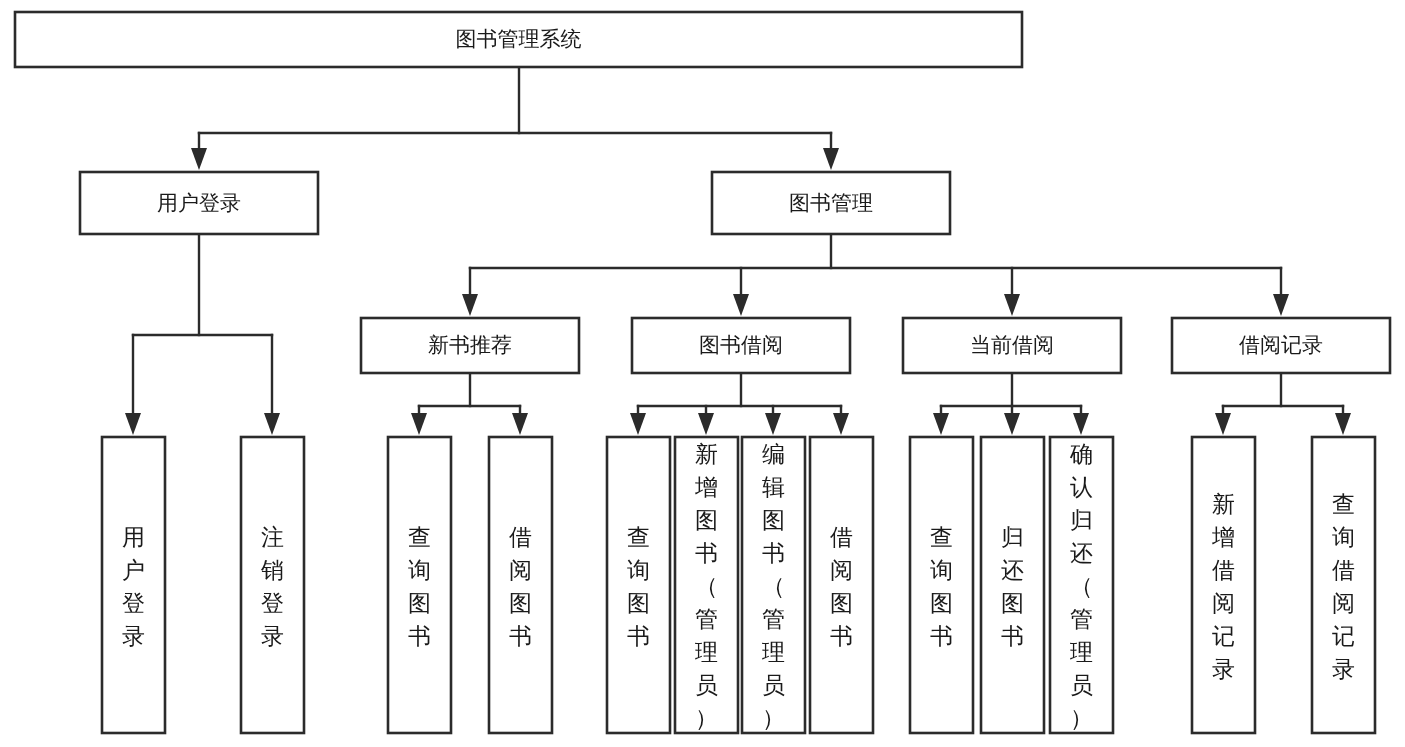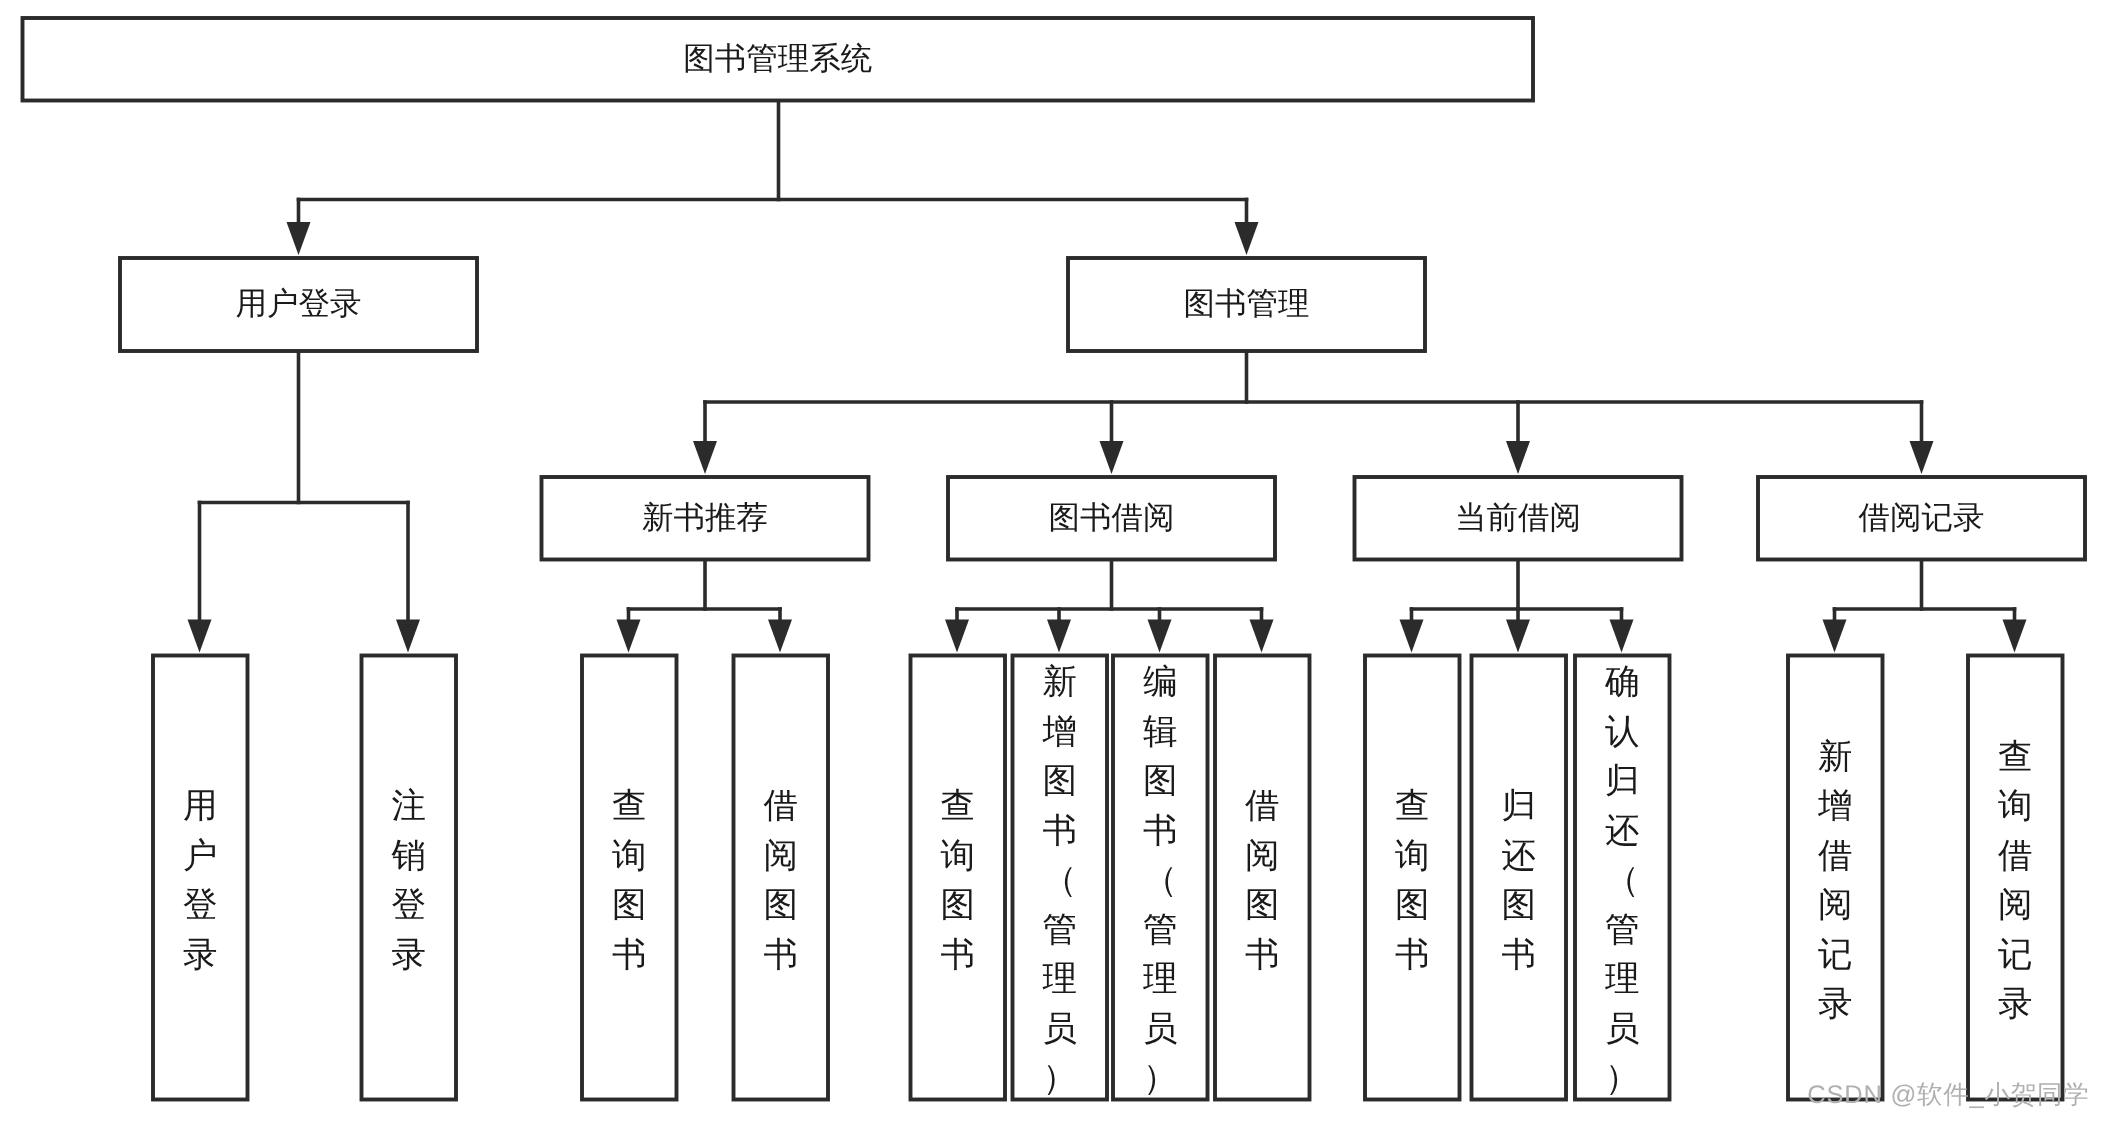--- a/index.html
+++ b/index.html
@@ -255,14 +255,13 @@
         <g>
           <rect x="1192" y="437" width="63" height="296" class="node-box"></rect>
           <text x="1223.5" y="511.74" class="node-label-v"><tspan x="1223.5" dy="0">新</tspan><tspan x="1223.5" dy="33">增</tspan><tspan x="1223.5" dy="33">借</tspan><tspan x="1223.5" dy="33">阅</tspan><tspan x="1223.5" dy="33">记</tspan><tspan x="1223.5" dy="33">录</tspan></text>
         </g>
         <g>
           <rect x="1312" y="437" width="63" height="296" class="node-box"></rect>
           <text x="1343.5" y="511.74" class="node-label-v"><tspan x="1343.5" dy="0">查</tspan><tspan x="1343.5" dy="33">询</tspan><tspan x="1343.5" dy="33">借</tspan><tspan x="1343.5" dy="33">阅</tspan><tspan x="1343.5" dy="33">记</tspan><tspan x="1343.5" dy="33">录</tspan></text>
         </g>
       </g>
   </svg>
-  <div class="watermark-text">CSDN @软件_小贺同学</div>
 </div>
 
 </body></html>

